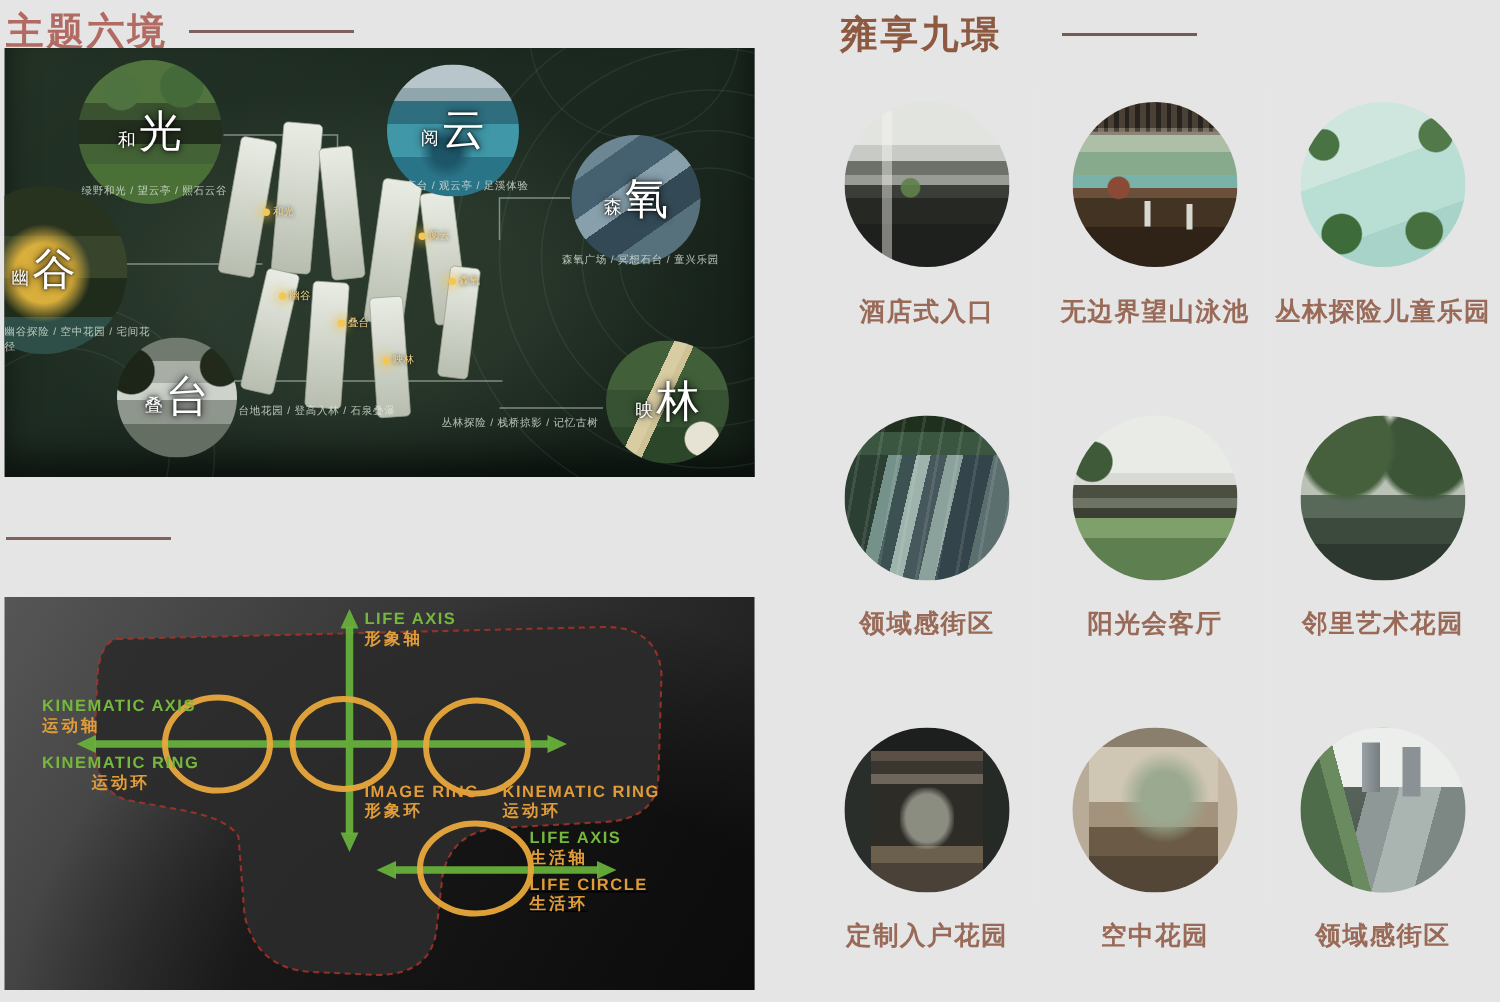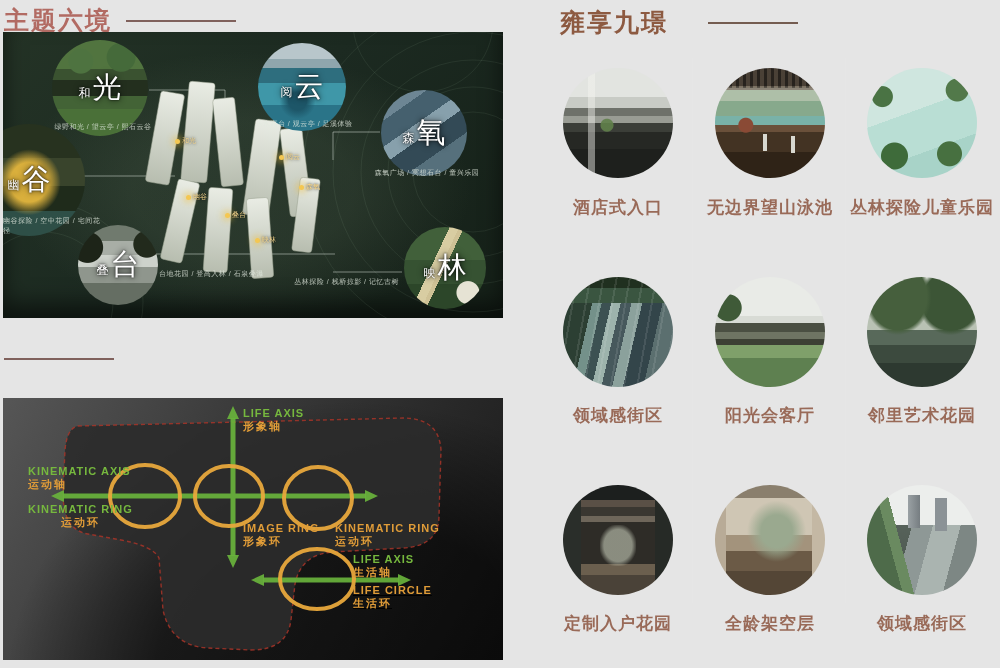--- a/index.html
+++ b/index.html
@@ -339,16 +339,16 @@
   <div class="scene s7" style="left:715px;top:485px;"></div>
   <div class="scene s8" style="left:867px;top:485px;"></div>
 
   <div class="scene-cap" style="left:685px;top:196px;">无边界望山泳池</div>
   <div class="scene-cap" style="left:533px;top:196px;">酒店式入口</div>
   <div class="scene-cap" style="left:837px;top:196px;">丛林探险儿童乐园</div>
   <div class="scene-cap" style="left:533px;top:404px;">领域感街区</div>
   <div class="scene-cap" style="left:685px;top:404px;">阳光会客厅</div>
   <div class="scene-cap" style="left:837px;top:404px;">邻里艺术花园</div>
   <div class="scene-cap" style="left:533px;top:612px;">定制入户花园</div>
-  <div class="scene-cap" style="left:685px;top:612px;">全龄架空层</div>
+  <div class="scene-cap" style="left:685px;top:612px;">空中花园</div>
   <div class="scene-cap" style="left:837px;top:612px;">领域感街区</div>
 
 </div>
 
 </body></html>

